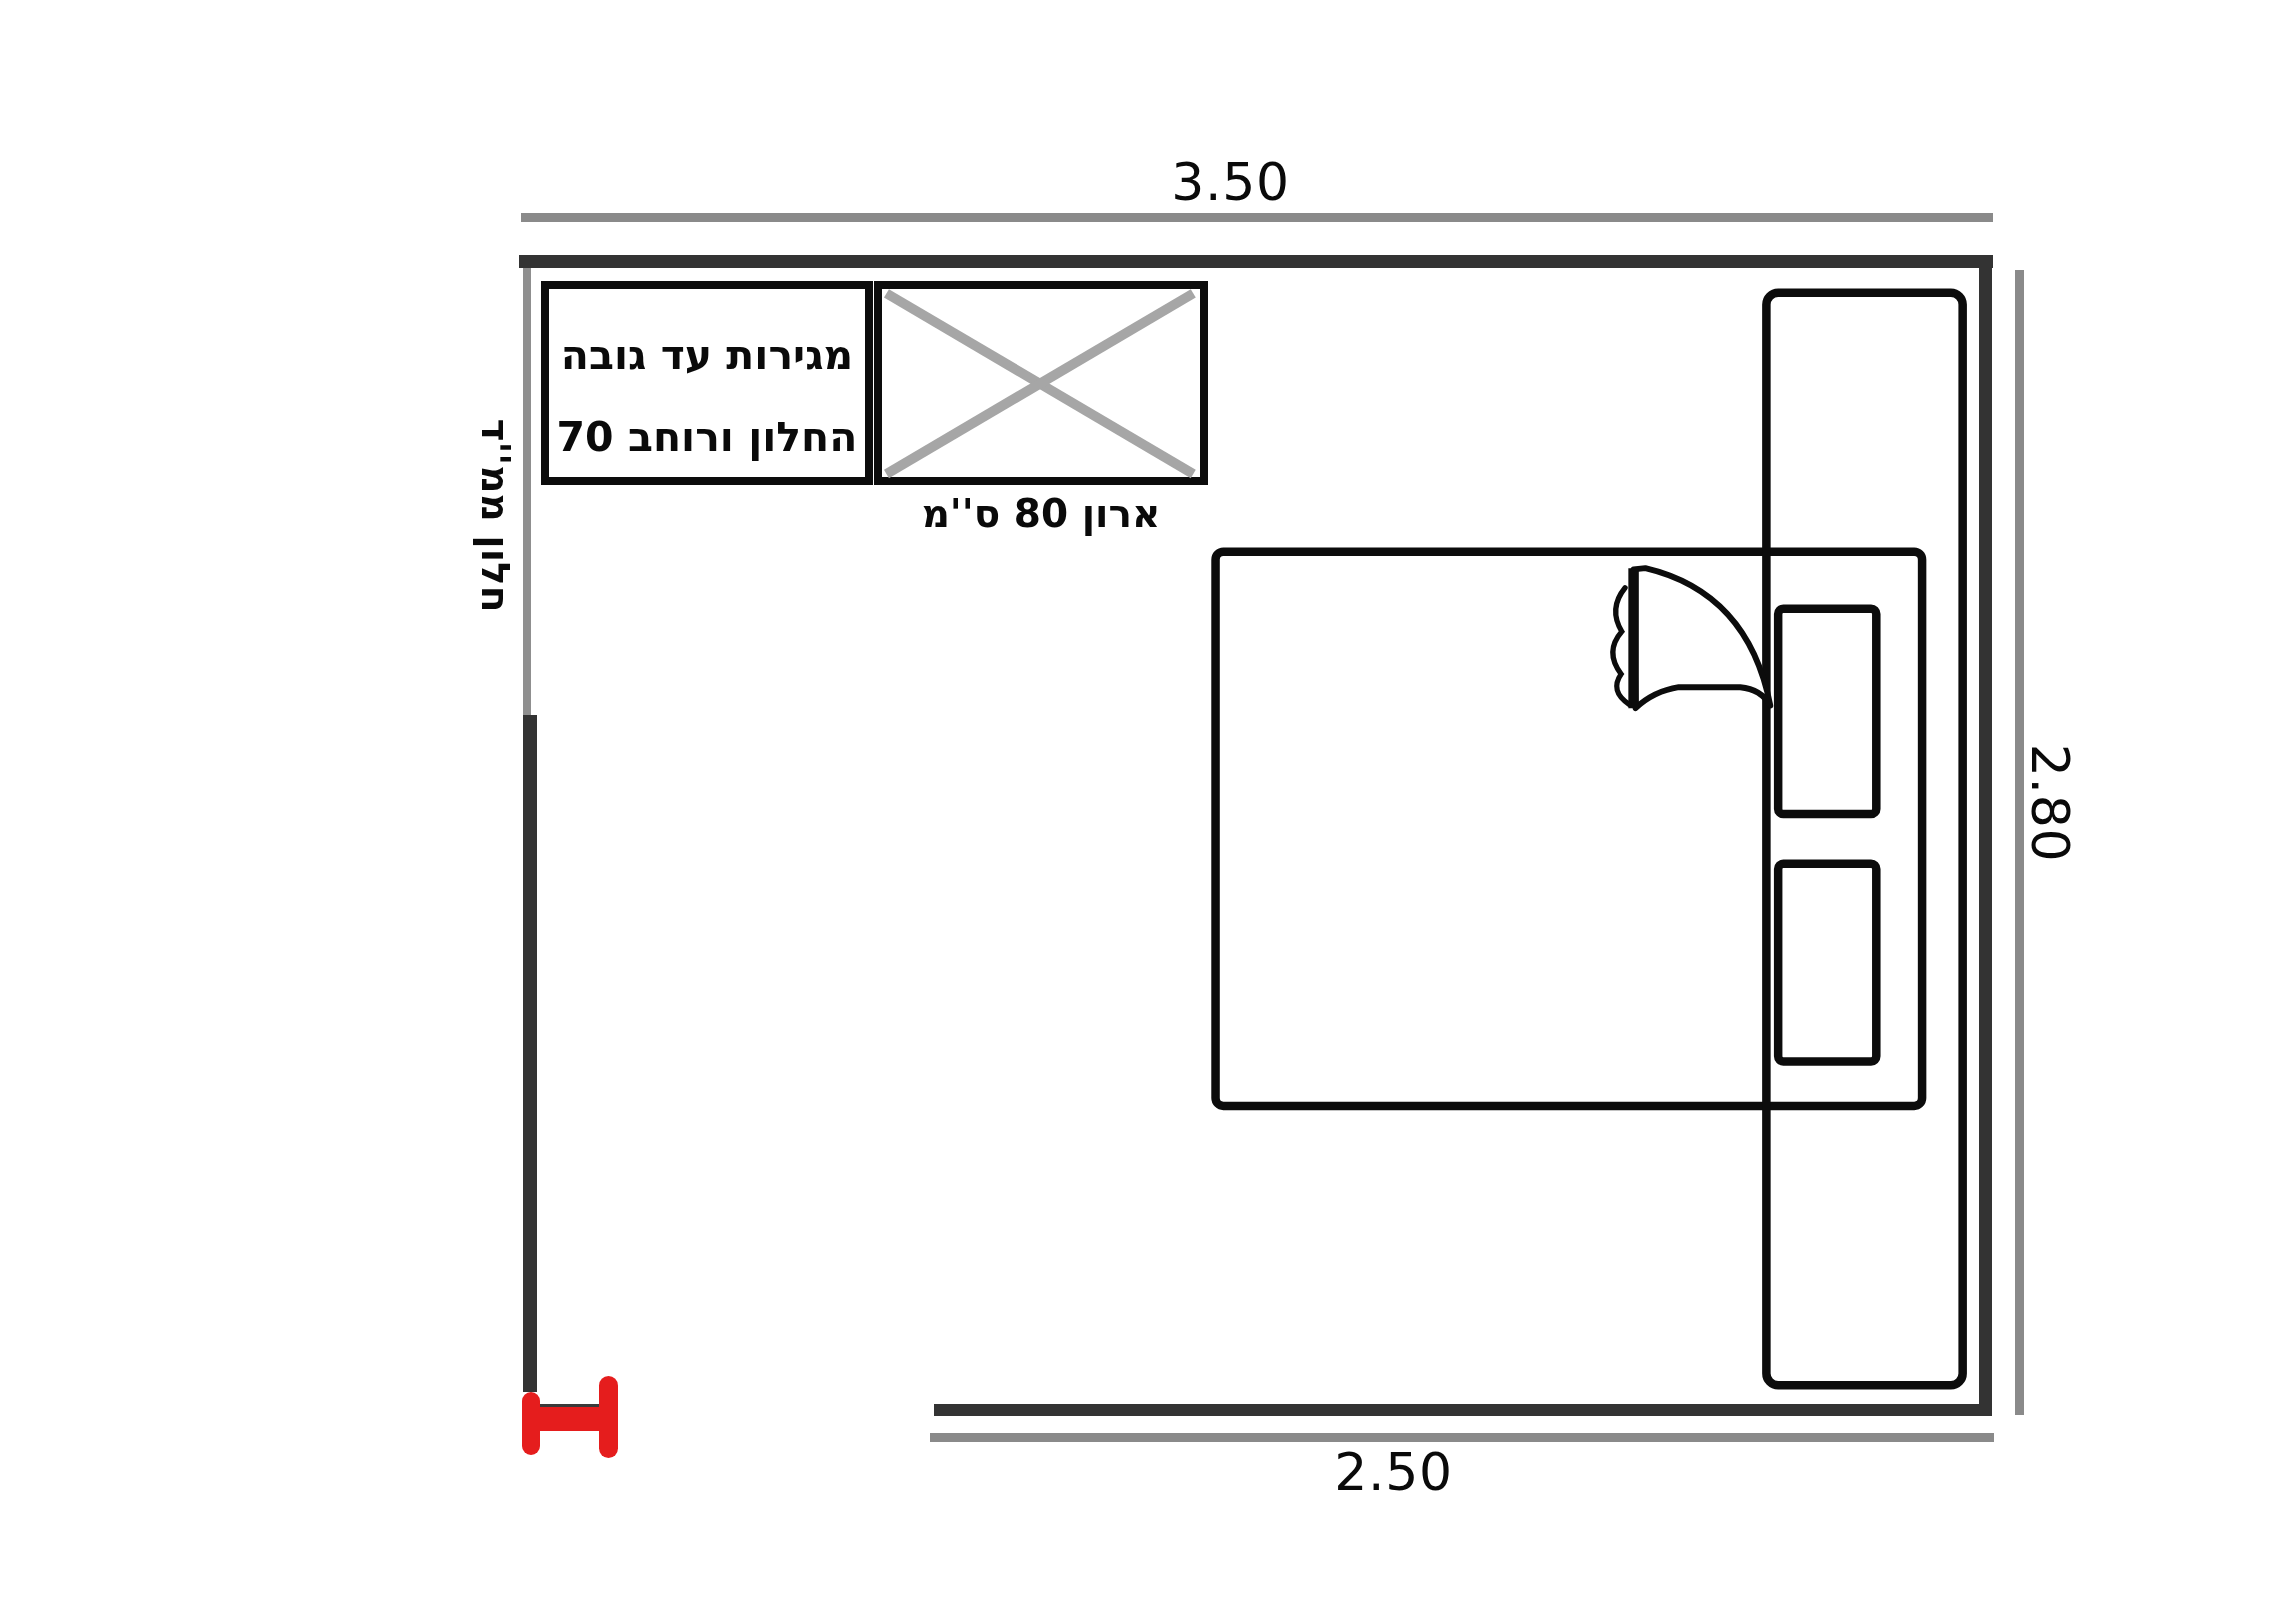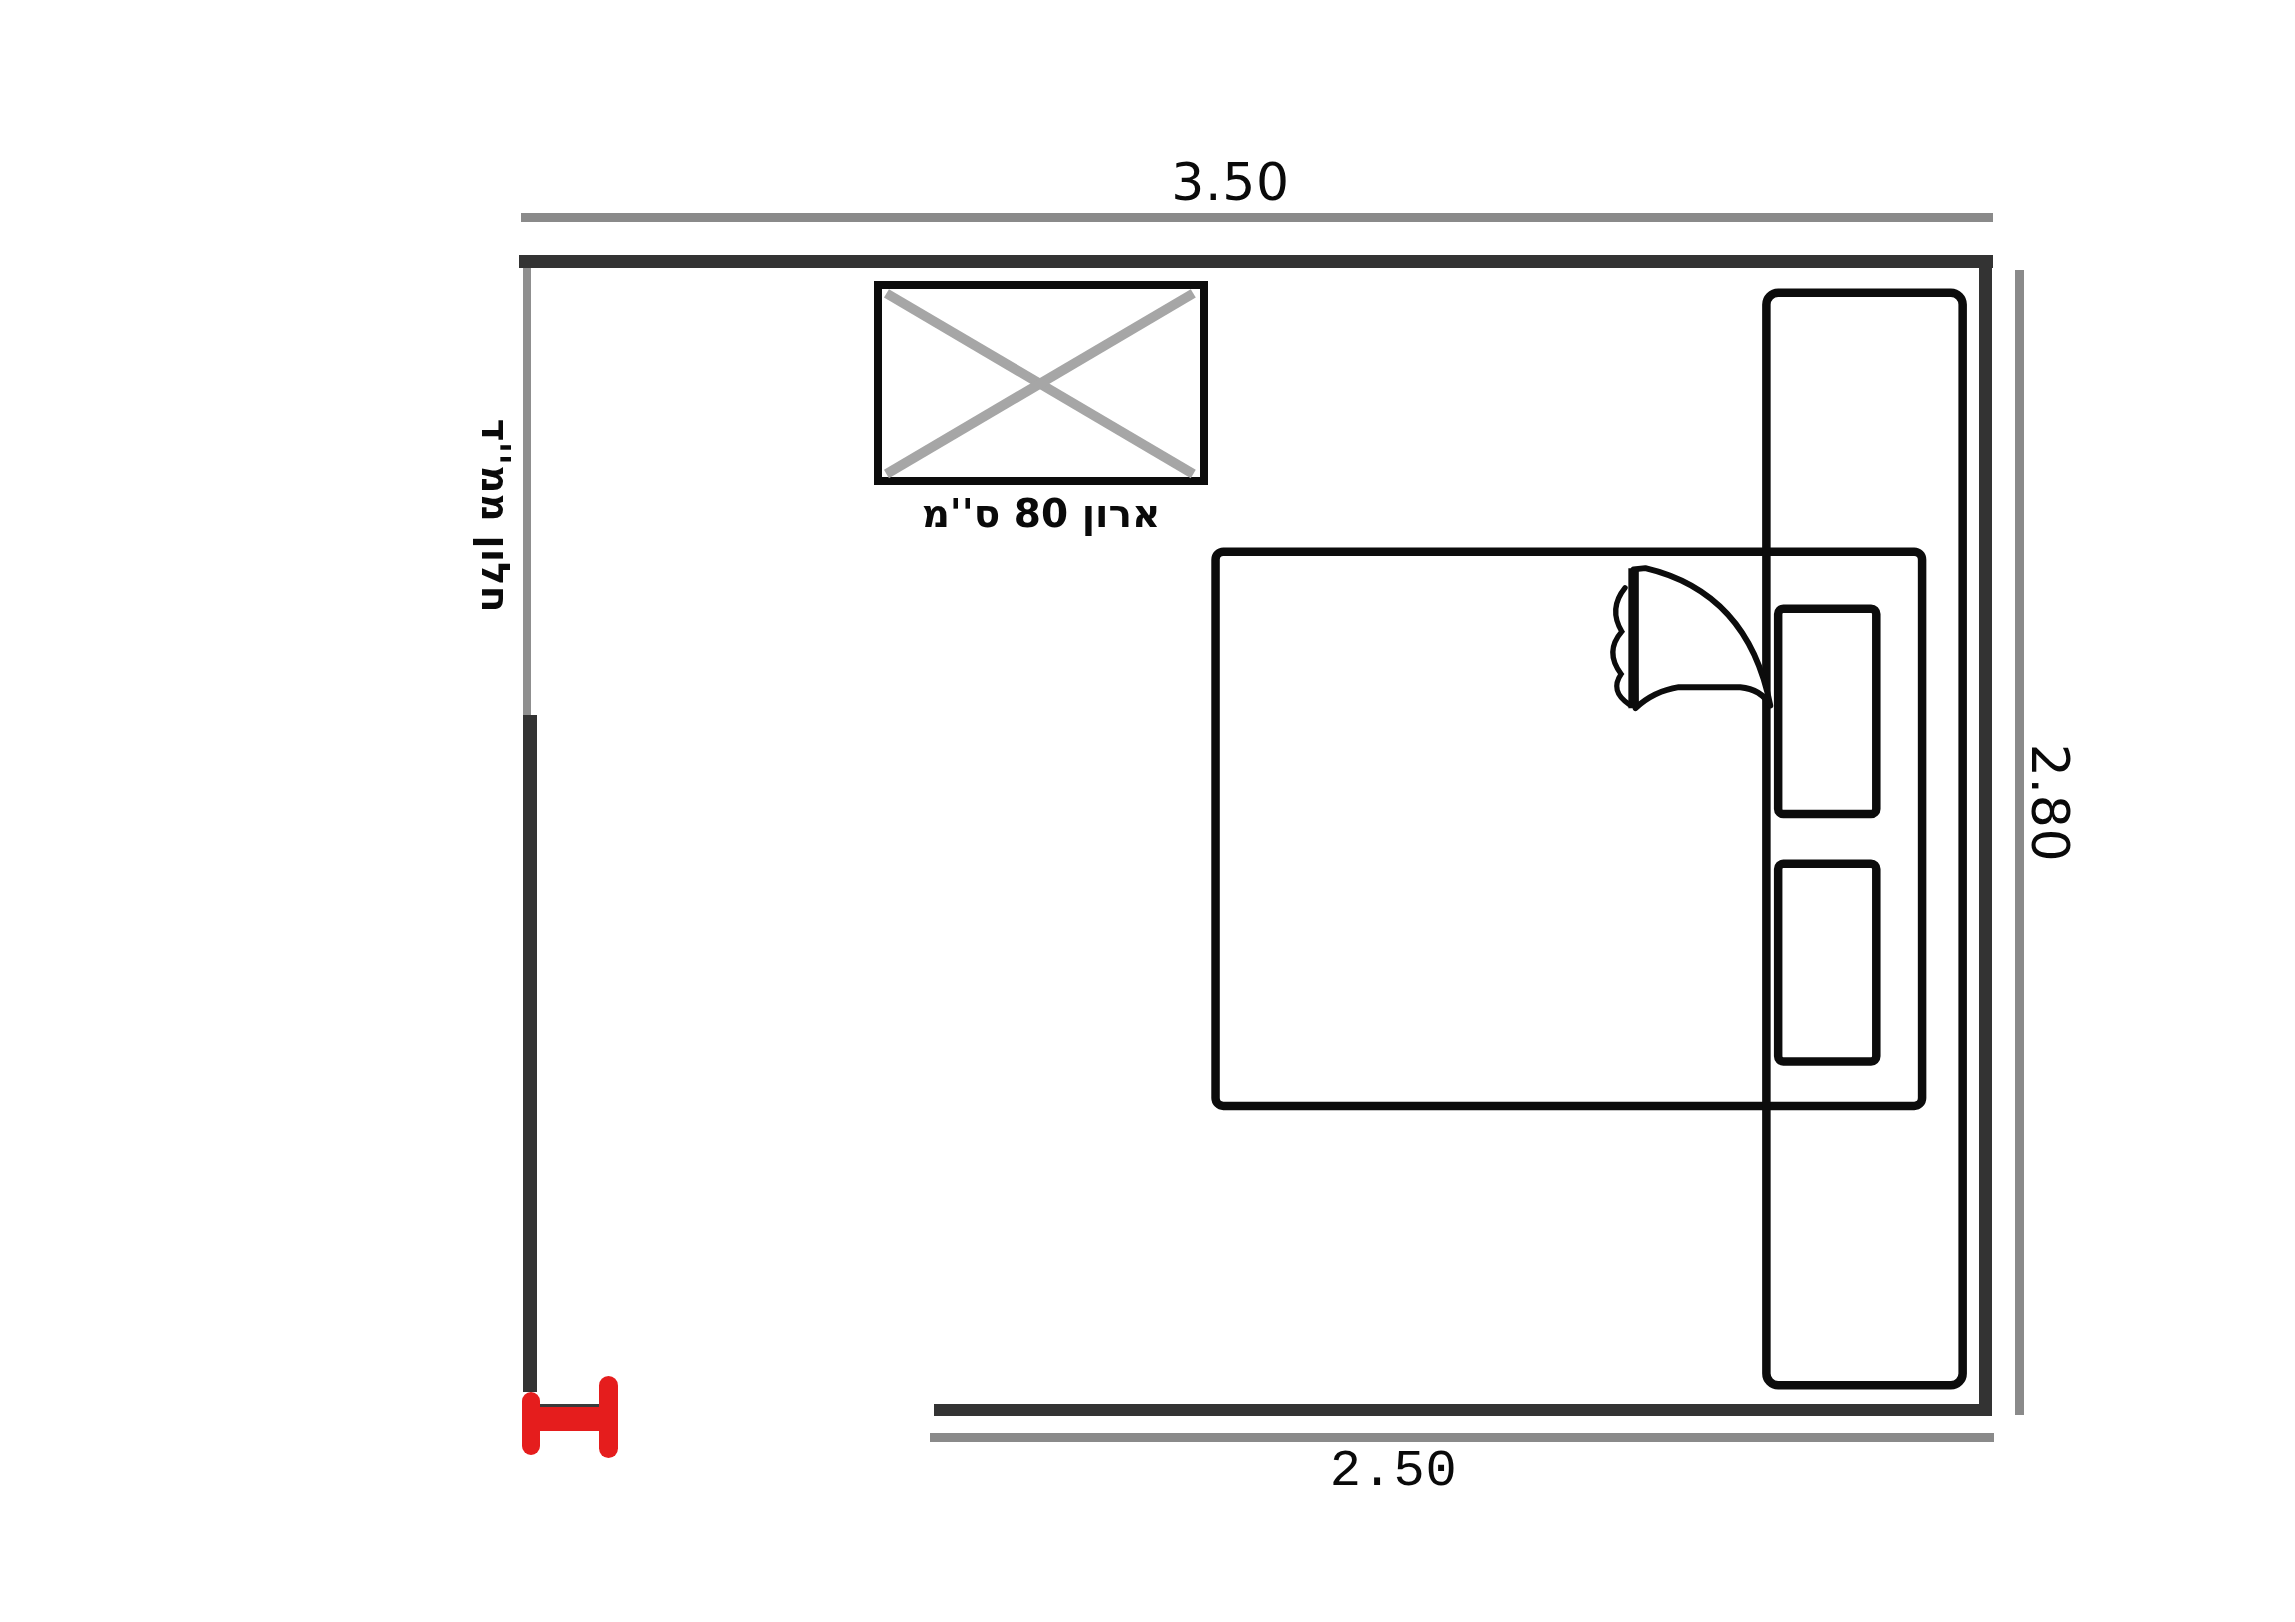--- a/index.html
+++ b/index.html
@@ -66,30 +66,34 @@
 <body>
 
 <div id="canvas">
 
   <div class="abs dim" style="left:521px;top:213px;width:1472px;height:8.5px;"></div>
   <div class="abs dim" style="left:2015px;top:270px;width:8.5px;height:1145px;"></div>
   <div class="abs dim" style="left:930px;top:1433px;width:1064px;height:8.5px;"></div>
 
   <div class="dim-label" style="left:1165px;top:156px;width:131px;">3.50</div>
   <div class="dim-label rot90" style="left:1984px;top:777px;width:131px;">2.80</div>
-  <div class="dim-label" style="left:1328px;top:1446px;width:131px;font-family:Liberation Mono, monospace;">2.50</div>
+  <div class="dim-label" style="left:1328px;top:1446px;width:131px;">2.50</div>
 
   <div class="abs wall" style="left:519px;top:255px;width:1474px;height:13px;"></div>
   <div class="abs wall" style="left:1979px;top:255px;width:13px;height:1161px;"></div>
   <div class="abs wall" style="left:934px;top:1404px;width:1058px;height:12.4px;"></div>
   <div class="abs window-seg" style="left:523px;top:268px;width:7.9px;height:449px;"></div>
   <div class="abs wall" style="left:523px;top:715px;width:13.7px;height:677px;"></div>
 
   <div class="caption rot90" style="left:332px;top:496px;width:327px;font-size:39px;">חלון ממ''ד</div>
 
+  <div class="note-box" style="left:541px;top:281px;width:332px;height:204px;">
+    <div class="note-text" style="top:46px;">מגירות עד גובה</div>
+    <div class="note-text" style="top:128px;">החלון ורוחב 70</div>
+  </div>
 
   <div class="note-box" style="left:874px;top:281px;width:334px;height:204px;"></div>
 
   <div class="caption" style="left:874px;top:494px;width:334px;">ארון 80 ס''מ</div>
 
   <svg width="2295" height="1623" viewBox="0 0 3508 2480">
 
     <line x1="1355" y1="448" x2="1824" y2="724" stroke="#a6a6a6" stroke-width="15"></line>
     <line x1="1824" y1="448" x2="1355" y2="724" stroke="#a6a6a6" stroke-width="15"></line>
 

